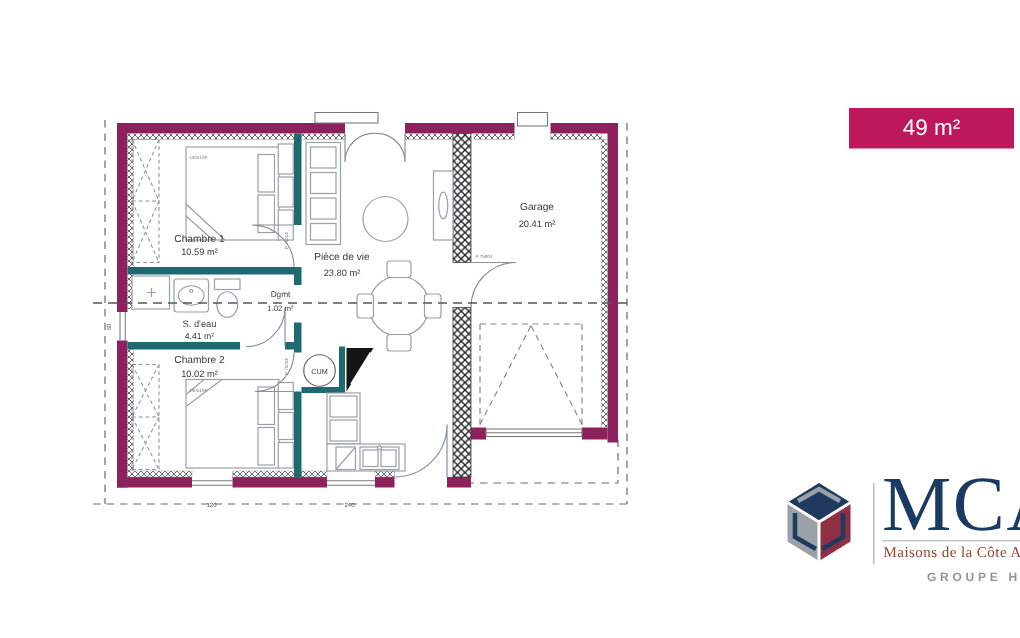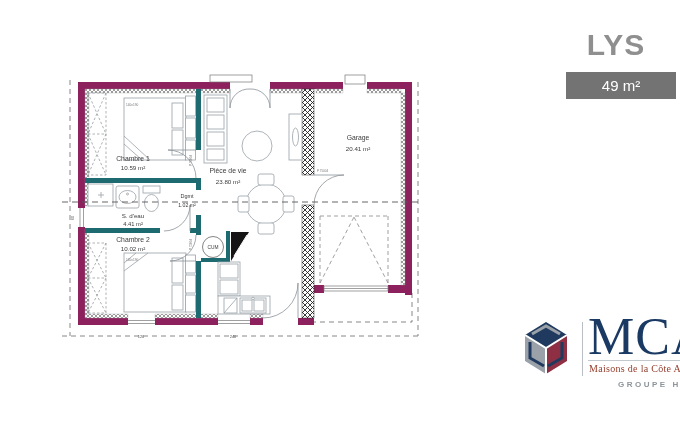--- a/index.html
+++ b/index.html
@@ -5,21 +5,21 @@
   html,body{margin:0;padding:0;background:#fff;}
   body{width:680px;height:425px;position:relative;overflow:hidden;
        font-family:"Liberation Sans",sans-serif;}
   .stage{position:absolute;inset:0;width:680px;height:425px;overflow:hidden;}
   svg text{font-family:"Liberation Sans",sans-serif;}
 
   
   .model-title{position:absolute;left:556px;top:28px;width:120px;text-align:center;
     font-size:30px;font-weight:bold;letter-spacing:1px;color:#8f8f8f;}
   .surface-badge{position:absolute;left:566px;top:72px;width:110px;height:27px;
-    background:#737373;color:#ffffff;font-size:15px;text-align:center;line-height:27px;}
+    background:#be185d;color:#ffffff;font-size:15px;text-align:center;line-height:27px;}
 
   
   .brand-logo{position:absolute;left:518px;top:316px;width:230px;height:75px;}
   .cube{position:absolute;left:2px;top:4px;}
   .logo-divider{position:absolute;left:64px;top:6px;width:1px;height:54px;background:#b9bec4;}
   .brand-name{position:absolute;left:70px;top:-8px;font-family:"Liberation Serif",serif;
     font-size:52px;line-height:1.1;color:#1b3a63;letter-spacing:1px;}
   .logo-rule{position:absolute;left:70px;top:44px;width:160px;height:1px;background:#c3c8cd;}
   .brand-tagline{position:absolute;left:71px;top:47px;font-family:"Liberation Serif",serif;
     font-size:10px;color:#96402f;white-space:nowrap;letter-spacing:0.3px;}
@@ -219,21 +219,20 @@
       <text x="317" y="172" font-size="3">P 75004</text>
     </g>
     <g fill="#555" text-anchor="middle">
       <text x="141" y="338" font-size="4">120</text>
       <text x="233" y="338" font-size="4">240</text>
       <text x="74" y="218" font-size="4" transform="rotate(-90 74 218)">60</text>
     </g>
   </svg>
 
   
-  <div class="model-title">LYS</div>
   <div class="surface-badge">49 m²</div>
 
   
   <div class="brand-logo">
     <svg class="cube" width="52" height="56" viewBox="0 0 52 56">
       <polygon points="26,2 47,15 26,28 5,15" fill="#1f3a5e"></polygon>
       <polygon points="5,15 26,28 26,54 5,41" fill="#9aa1a8"></polygon>
       <polygon points="47,15 47,41 26,54 26,28" fill="#8e2f44"></polygon>
       <path d="M5,15 L26,28 L47,15 M26,28 V54" stroke="#ffffff" stroke-width="2" fill="none"></path>
       <path d="M12,14 L26,6 L40,14" stroke="#9aa1a8" stroke-width="3" fill="none"></path>

